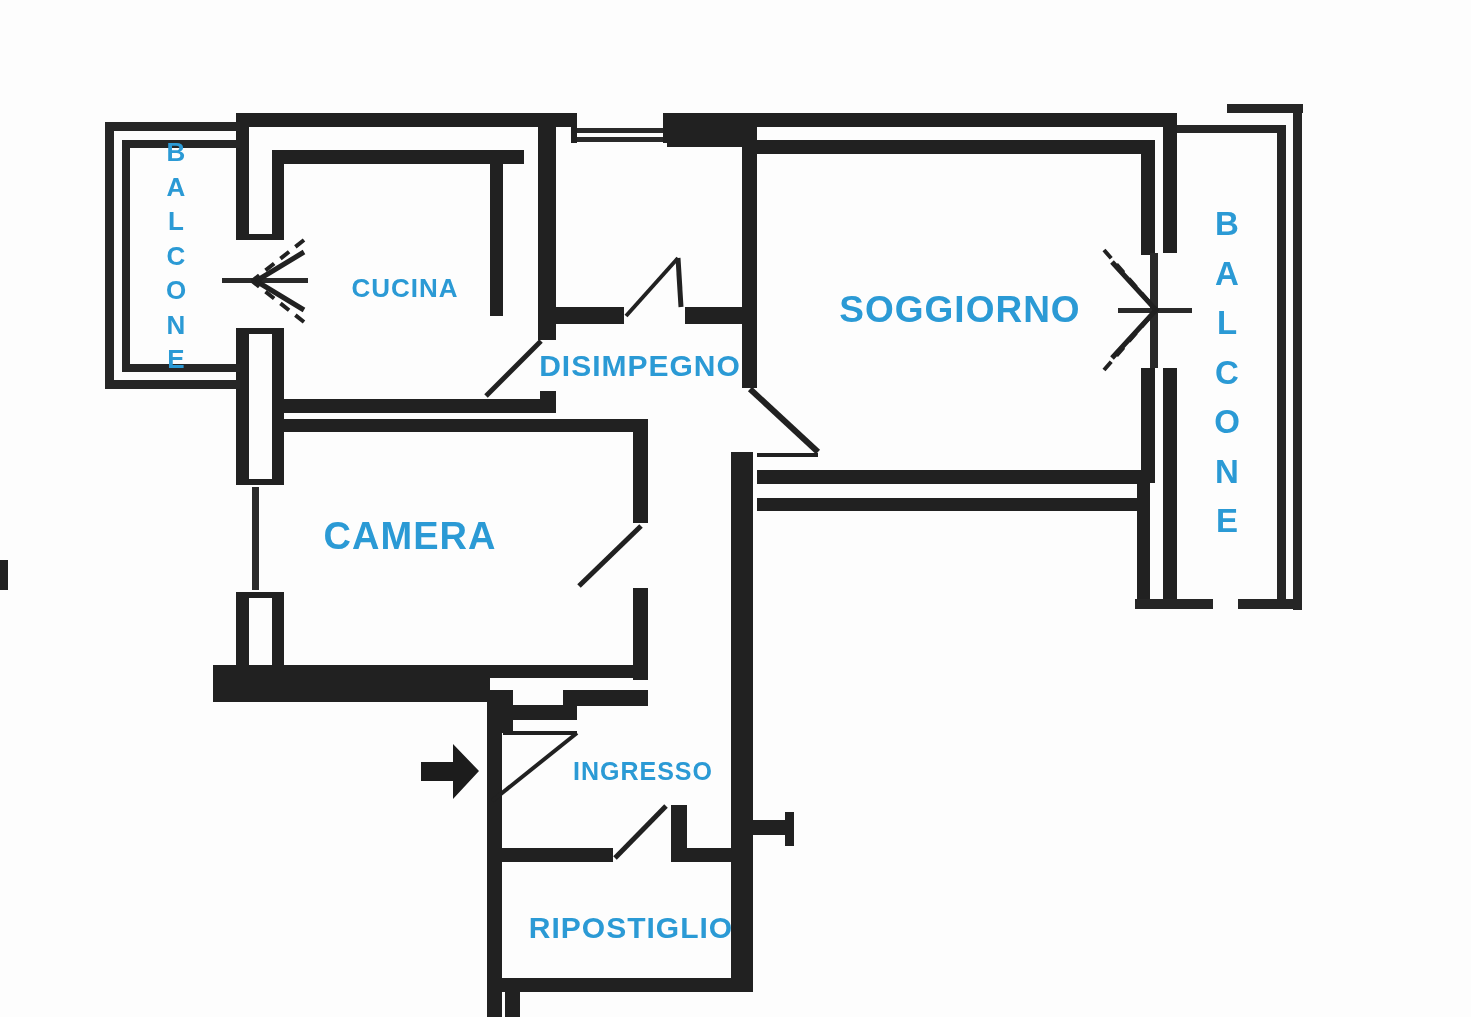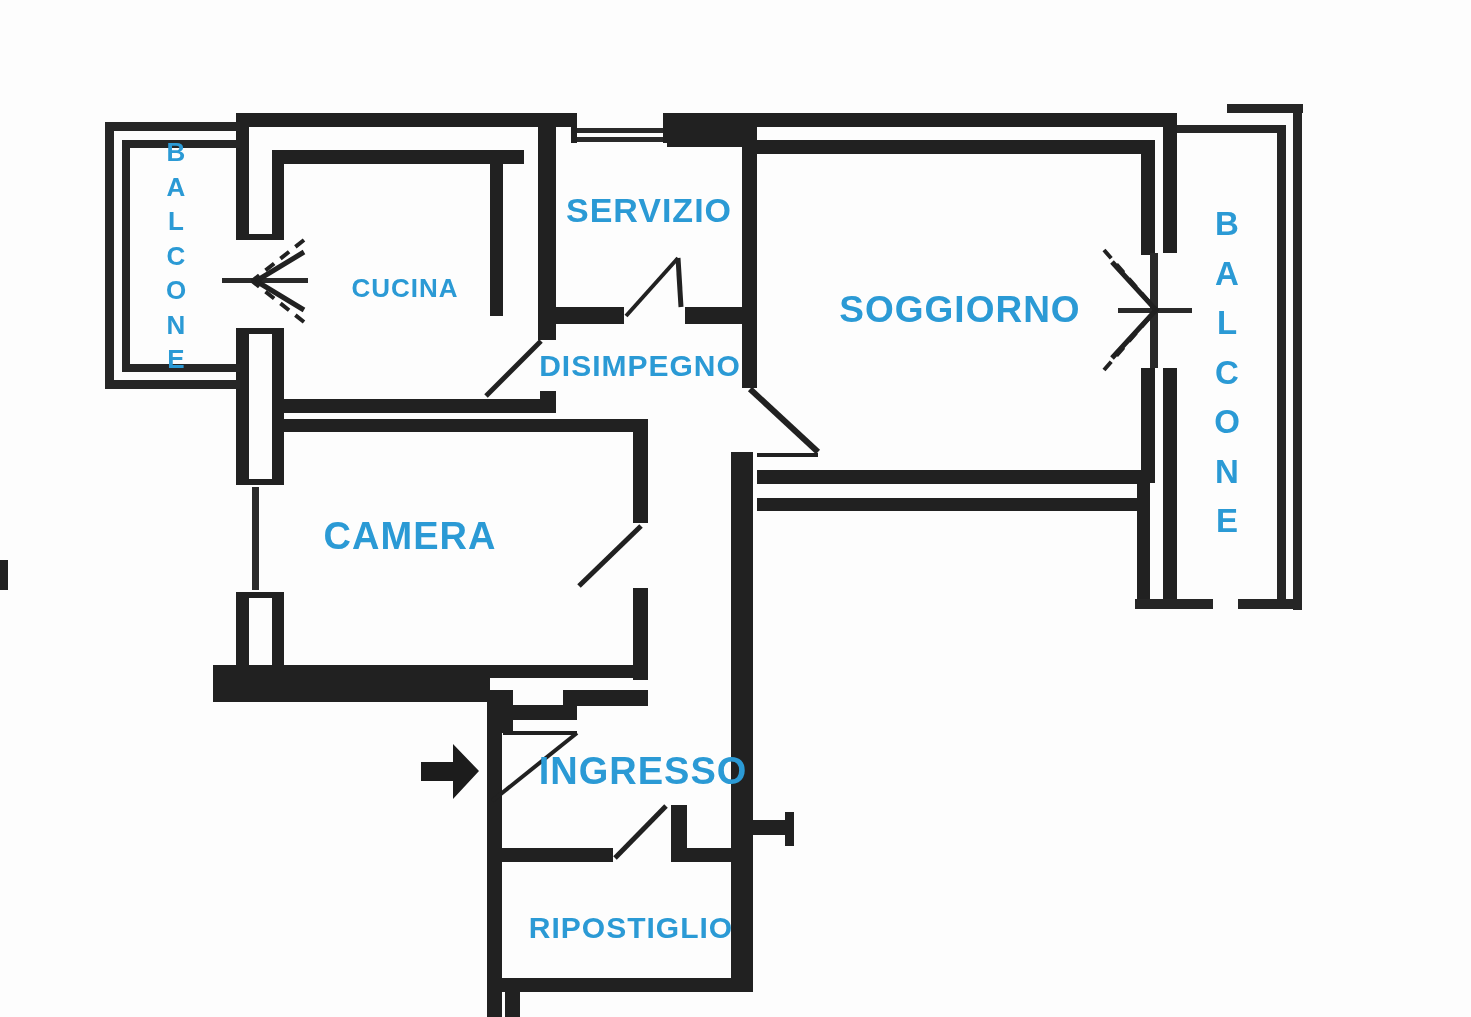--- a/index.html
+++ b/index.html
@@ -15,21 +15,21 @@
   .vertical-label{
     position:absolute;transform:translate(-50%,-50%);
     color:#2b9ad5;font-weight:bold;text-align:center;
   }
   .vertical-label span{display:block;}
   .lbl-cucina{font-size:26px;}
   .lbl-servizio{font-size:34px;}
   .lbl-disimpegno{font-size:30px;}
   .lbl-soggiorno{font-size:37px;}
   .lbl-camera{font-size:38px;}
-  .lbl-ingresso{font-size:38px;}
+  .lbl-ingresso{font-size:25px;}
   .lbl-ripostiglio{font-size:30px;text-align:right;}
   .balcone-left{font-size:26px;line-height:34.5px;}
   .balcone-right{font-size:33px;line-height:49.5px;}
 </style>
 </head>
 <body>
 
 <div id="stage">
 
   <svg id="plan-svg" width="1471" height="1017" viewBox="0 0 1471 1017">
@@ -147,21 +147,20 @@
       <line x1="503" y1="733" x2="577" y2="733" stroke-width="4"></line>
       <line x1="577" y1="733" x2="492" y2="801" stroke-width="4"></line>
 
       <line x1="615" y1="858" x2="666" y2="806" stroke-width="5"></line>
     </g>
 
     <polygon points="421,762 453,762 453,744 479,771 453,799 453,781 421,781" fill="#1c1c1c"></polygon>
   </svg>
 
   <div class="room-label lbl-cucina" style="left:405px;  top:288px;">CUCINA</div>
-  <div class="room-label lbl-servizio" style="left:649px;  top:210px;">SERVIZIO</div>
   <div class="room-label lbl-disimpegno" style="left:640px;  top:366px;">DISIMPEGNO</div>
   <div class="room-label lbl-camera" style="left:410px;  top:536px;">CAMERA</div>
   <div class="room-label lbl-soggiorno" style="left:960px;  top:310px;">SOGGIORNO</div>
   <div class="room-label lbl-ingresso" style="left:643px;  top:771px;">INGRESSO</div>
   <div class="room-label lbl-ripostiglio" style="left:631px;  top:928px;">RIPOSTIGLIO</div>
 
   <div class="vertical-label balcone-left" style="left:176px; top:256px;">
     <span>B</span>
     <span>A</span>
     <span>L</span>

